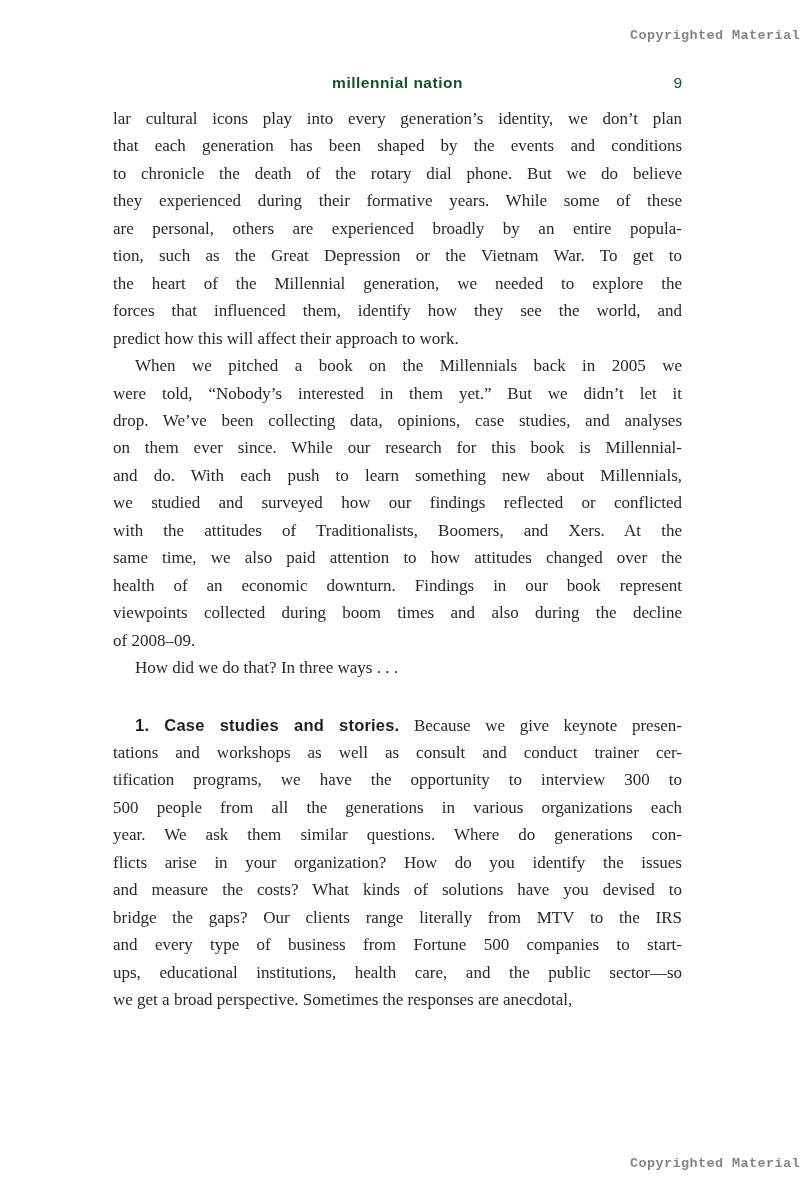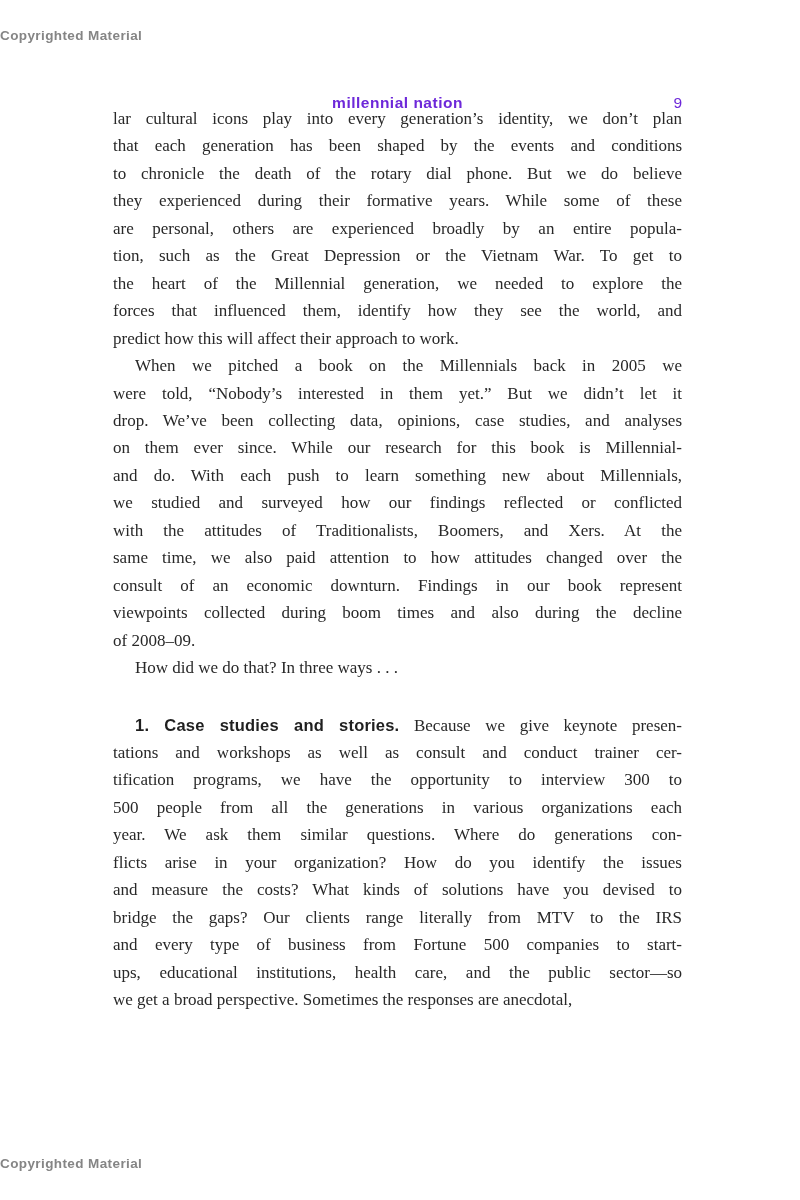--- a/index.html
+++ b/index.html
@@ -12,40 +12,39 @@
     width: 800px;
     height: 1200px;
     background: #ffffff;
     overflow: hidden;
     font-family: "Liberation Serif", serif;
   }
   .copyright-notice {
     position: absolute;
     left: 0;
     width: 800px;
-    text-align: left;
-    font-family: Liberation Sans, sans-serif;
+    text-align: right;
+    font-family: Liberation Mono, monospace;
     font-weight: bold;
     font-size: 13.5px;
     letter-spacing: 0.4px;
     color: #858585;
   }
   .copyright-notice.top { top: 28px; }
   .copyright-notice.bottom { top: 1156px; }
 
   .running-header {
     position: absolute;
     top: 74px;
     left: 113px;
     width: 569px;
     height: 20px;
     font-family: "Liberation Sans", sans-serif;
     font-size: 15.5px;
-    color: #6d28d9;
-    margin-top: 20px;
+    color: #14532d;
   }
   .chapter-title {
     display: block;
     text-align: center;
     font-weight: bold;
     letter-spacing: 0.5px;
   }
   .page-number {
     position: absolute;
     right: 0;
@@ -104,21 +103,21 @@
       </div>
       <div class="para indent">
         <div class="line">When we pitched a book on the Millennials back in 2005 we</div>
         <div class="line">were told, “Nobody’s interested in them yet.” But we didn’t let it</div>
         <div class="line">drop. We’ve been collecting data, opinions, case studies, and analyses</div>
         <div class="line">on them ever since. While our research for this book is Millennial-</div>
         <div class="line">and do. With each push to learn something new about Millennials,</div>
         <div class="line">we studied and surveyed how our findings reflected or conflicted</div>
         <div class="line">with the attitudes of Traditionalists, Boomers, and Xers. At the</div>
         <div class="line">same time, we also paid attention to how attitudes changed over the</div>
-        <div class="line">consult of an economic downturn. Findings in our book represent</div>
+        <div class="line">health of an economic downturn. Findings in our book represent</div>
         <div class="line">viewpoints collected during boom times and also during the decline</div>
         <div class="line last">of 2008–09.</div>
       </div>
       <div class="para indent">
         <div class="line last">How did we do that? In three ways . . .</div>
       </div>
       <div class="para indent space-before">
         <div class="line"><span class="lead">1. Case studies and stories.</span> Because we give keynote presen-</div>
         <div class="line">tations and workshops as well as consult and conduct trainer cer-</div>
         <div class="line">tification programs, we have the opportunity to interview 300 to</div>

